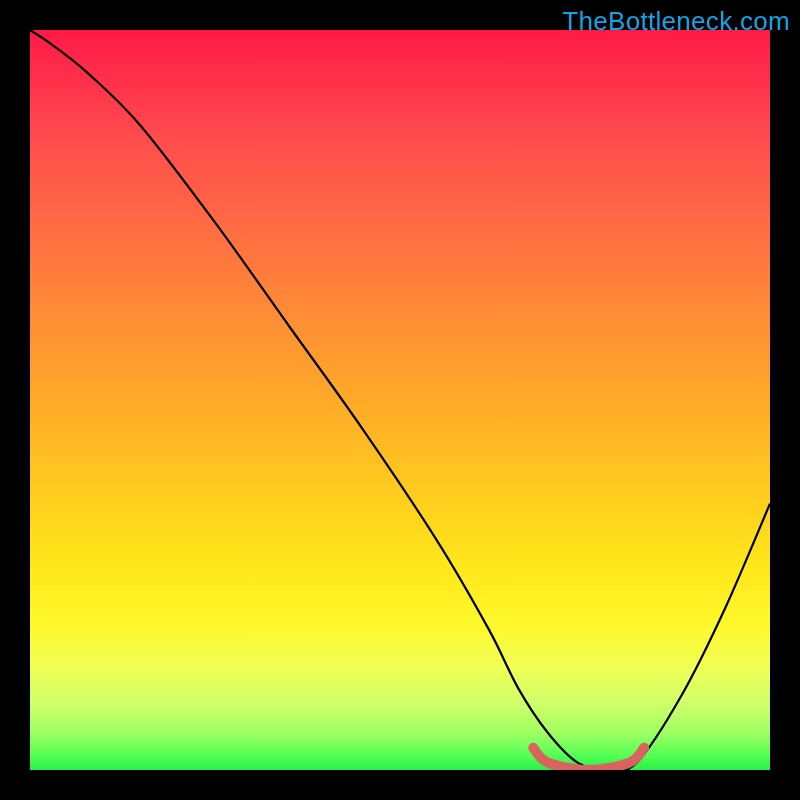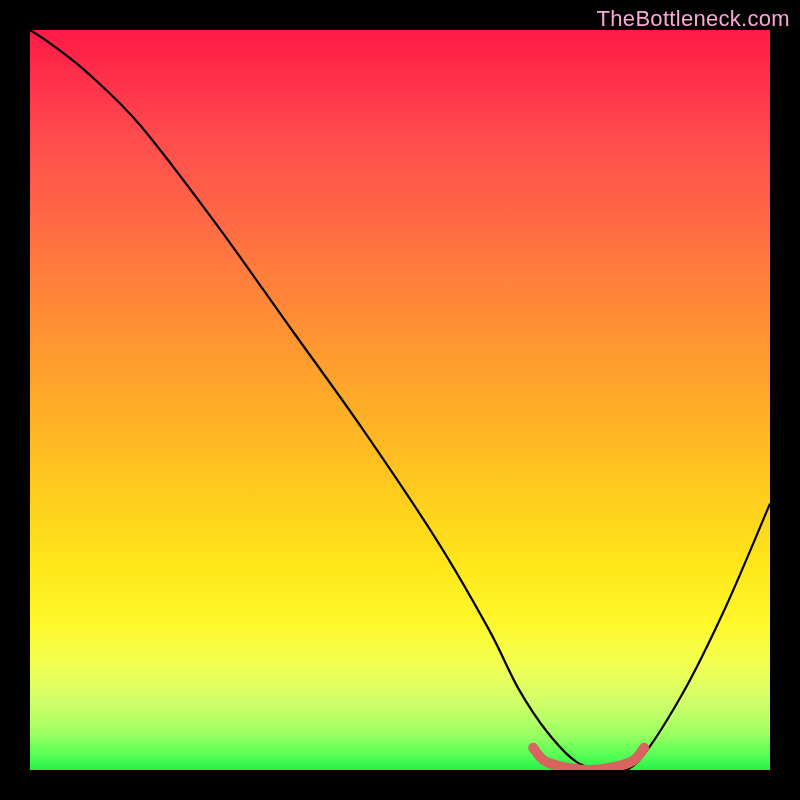--- a/index.html
+++ b/index.html
@@ -47,22 +47,22 @@
     left: 0;
     top: 0;
     width: 740px;
     height: 740px;
     display: block;
   }
   .watermark {
     position: absolute;
     top: 6px;
     right: 10px;
-    color: #f9a8d4;
-    font-size: 22px;
+    color: #0ea5e9;
+    font-size: 26px;
     font-weight: 500;
     letter-spacing: 0.3px;
     user-select: none;
   }
 </style>
 </head>
 <body>
 
 <div class="frame">
   <div class="watermark">TheBottleneck.com</div>

